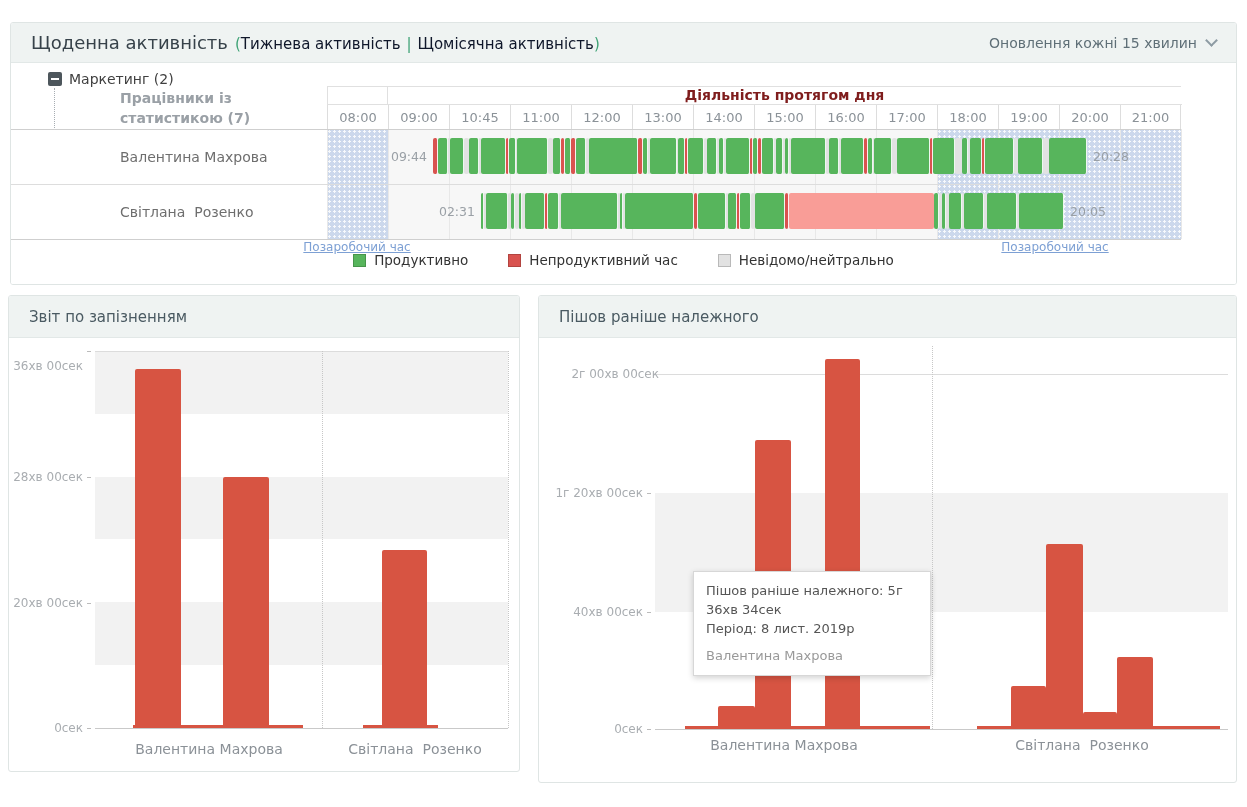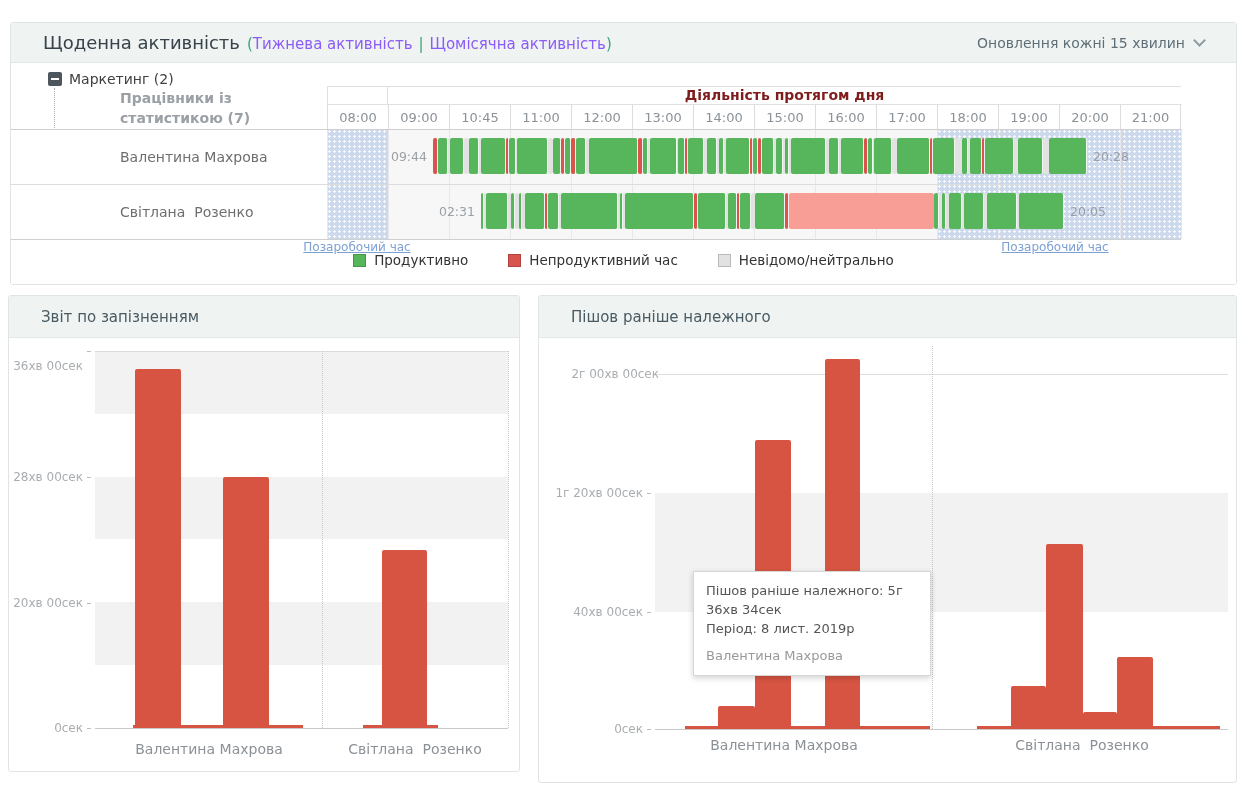--- a/index.html
+++ b/index.html
@@ -1,28 +1,28 @@
 <!DOCTYPE html>
 <html><head>
 <meta charset="utf-8">
 <style>
   * { margin:0; padding:0; box-sizing:border-box; }
   html,body { background:#fff; }
   body { width:1247px; height:807px; font-family:"DejaVu Sans","Liberation Sans",sans-serif; color:#444; position:relative; }
   .panel { background:#fff; border:1px solid #dfe5e4; border-radius:3px; position:absolute; overflow:hidden; }
-  .panel-header { background:#eff3f2; border-bottom:1px solid #e2e8e7; display:flex; align-items:center; padding:0 32px; }
+  .panel-header { background:#eff3f2; border-bottom:1px solid #e2e8e7; display:flex; align-items:center; padding:0 20px; }
   .panel-body { position:relative; background:#fff; }
 
   
   #top-panel { left:10px; top:22px; width:1227px; height:263px; }
   #top-panel .panel-header { height:40px; justify-content:space-between; }
   .title-wrap { display:flex; align-items:baseline; gap:7px; }
   #main-title { font-size:18px; color:#37424a; }
   .title-links { font-size:15px; color:#3fa376; }
-  .title-links a { color:#8b5cf6; text-decoration:none; cursor:pointer; }
+  .title-links a { color:#0f172a; text-decoration:none; cursor:pointer; }
   .title-links .sep { color:#3fa376; padding:0 6px; }
   #refresh-control { display:flex; align-items:center; gap:10px; font-size:14px; color:#5f6f77; cursor:pointer; }
   .chevron { width:9px; height:9px; border-right:2px solid #8d9ba3; border-bottom:2px solid #8d9ba3; transform:rotate(45deg); margin-top:-4px; }
   #top-panel .panel-body { height:222px; }
 
   .tree-icon { position:absolute; left:37px; top:9px; width:14px; height:14px; background:#4d565c; border-radius:2px; cursor:pointer; }
   .tree-icon div { position:absolute; left:3px; top:6px; width:8px; height:2px; background:#fff; }
   #tree-label { position:absolute; left:58px; top:8px; font-size:14px; color:#404040; cursor:pointer; }
   .tree-dots { position:absolute; left:43px; top:25px; height:42px; border-left:1px dotted #a7adb2; }
 

